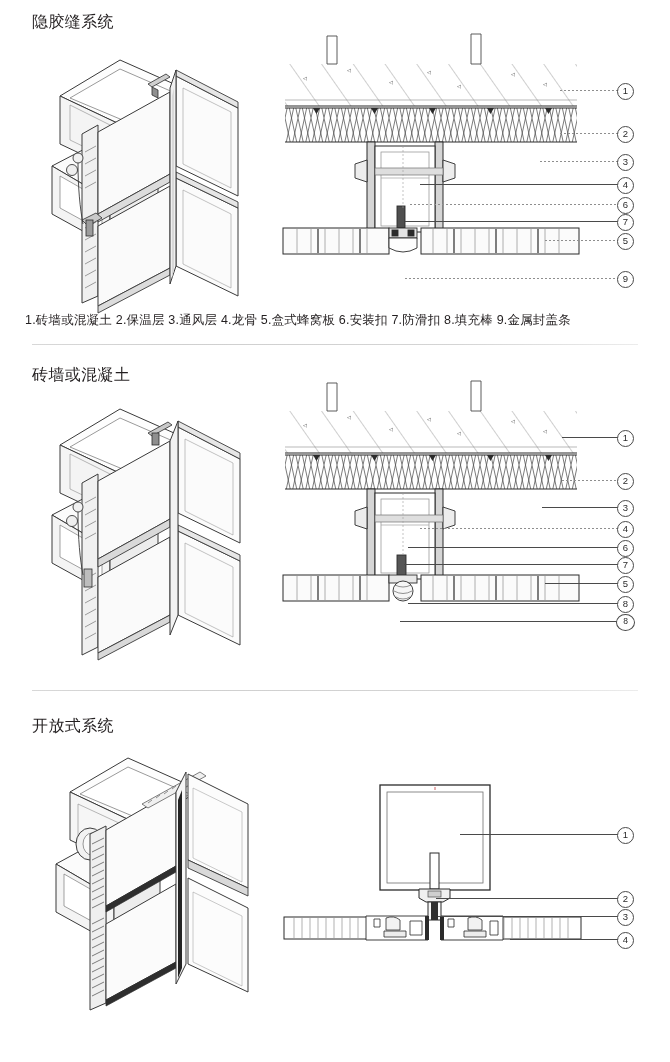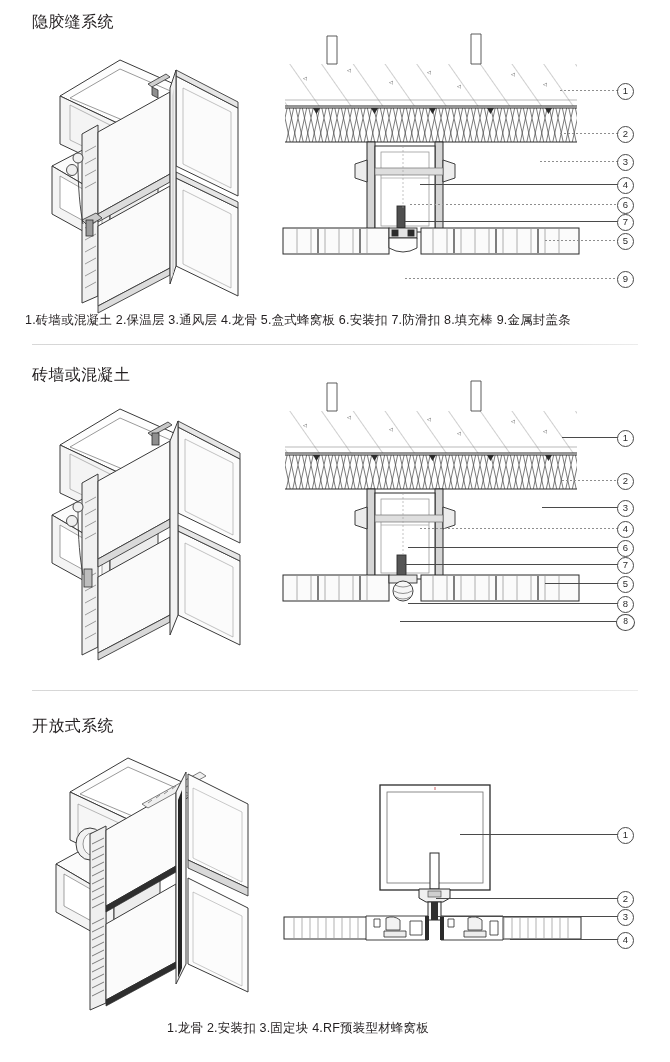--- a/index.html
+++ b/index.html
@@ -585,16 +585,15 @@
       <div class="leader solid" style="left:436px;top:208px;width:182px;"></div>
       <div class="cnum" style="left:617px;top:201px;">2</div>
 
       <div class="leader solid" style="left:438px;top:226px;width:180px;"></div>
       <div class="cnum" style="left:617px;top:219px;">3</div>
 
       <div class="leader solid" style="left:510px;top:249px;width:108px;"></div>
       <div class="cnum" style="left:617px;top:242px;">4</div>
     </div>
 
-    <div class="sec-caption" style="top:330px;">1.龙骨  2.安装扣  3.固定块  4.RF预装型材蜂窝板</div>
   </div>
 
 </div>
 
 </body></html>

